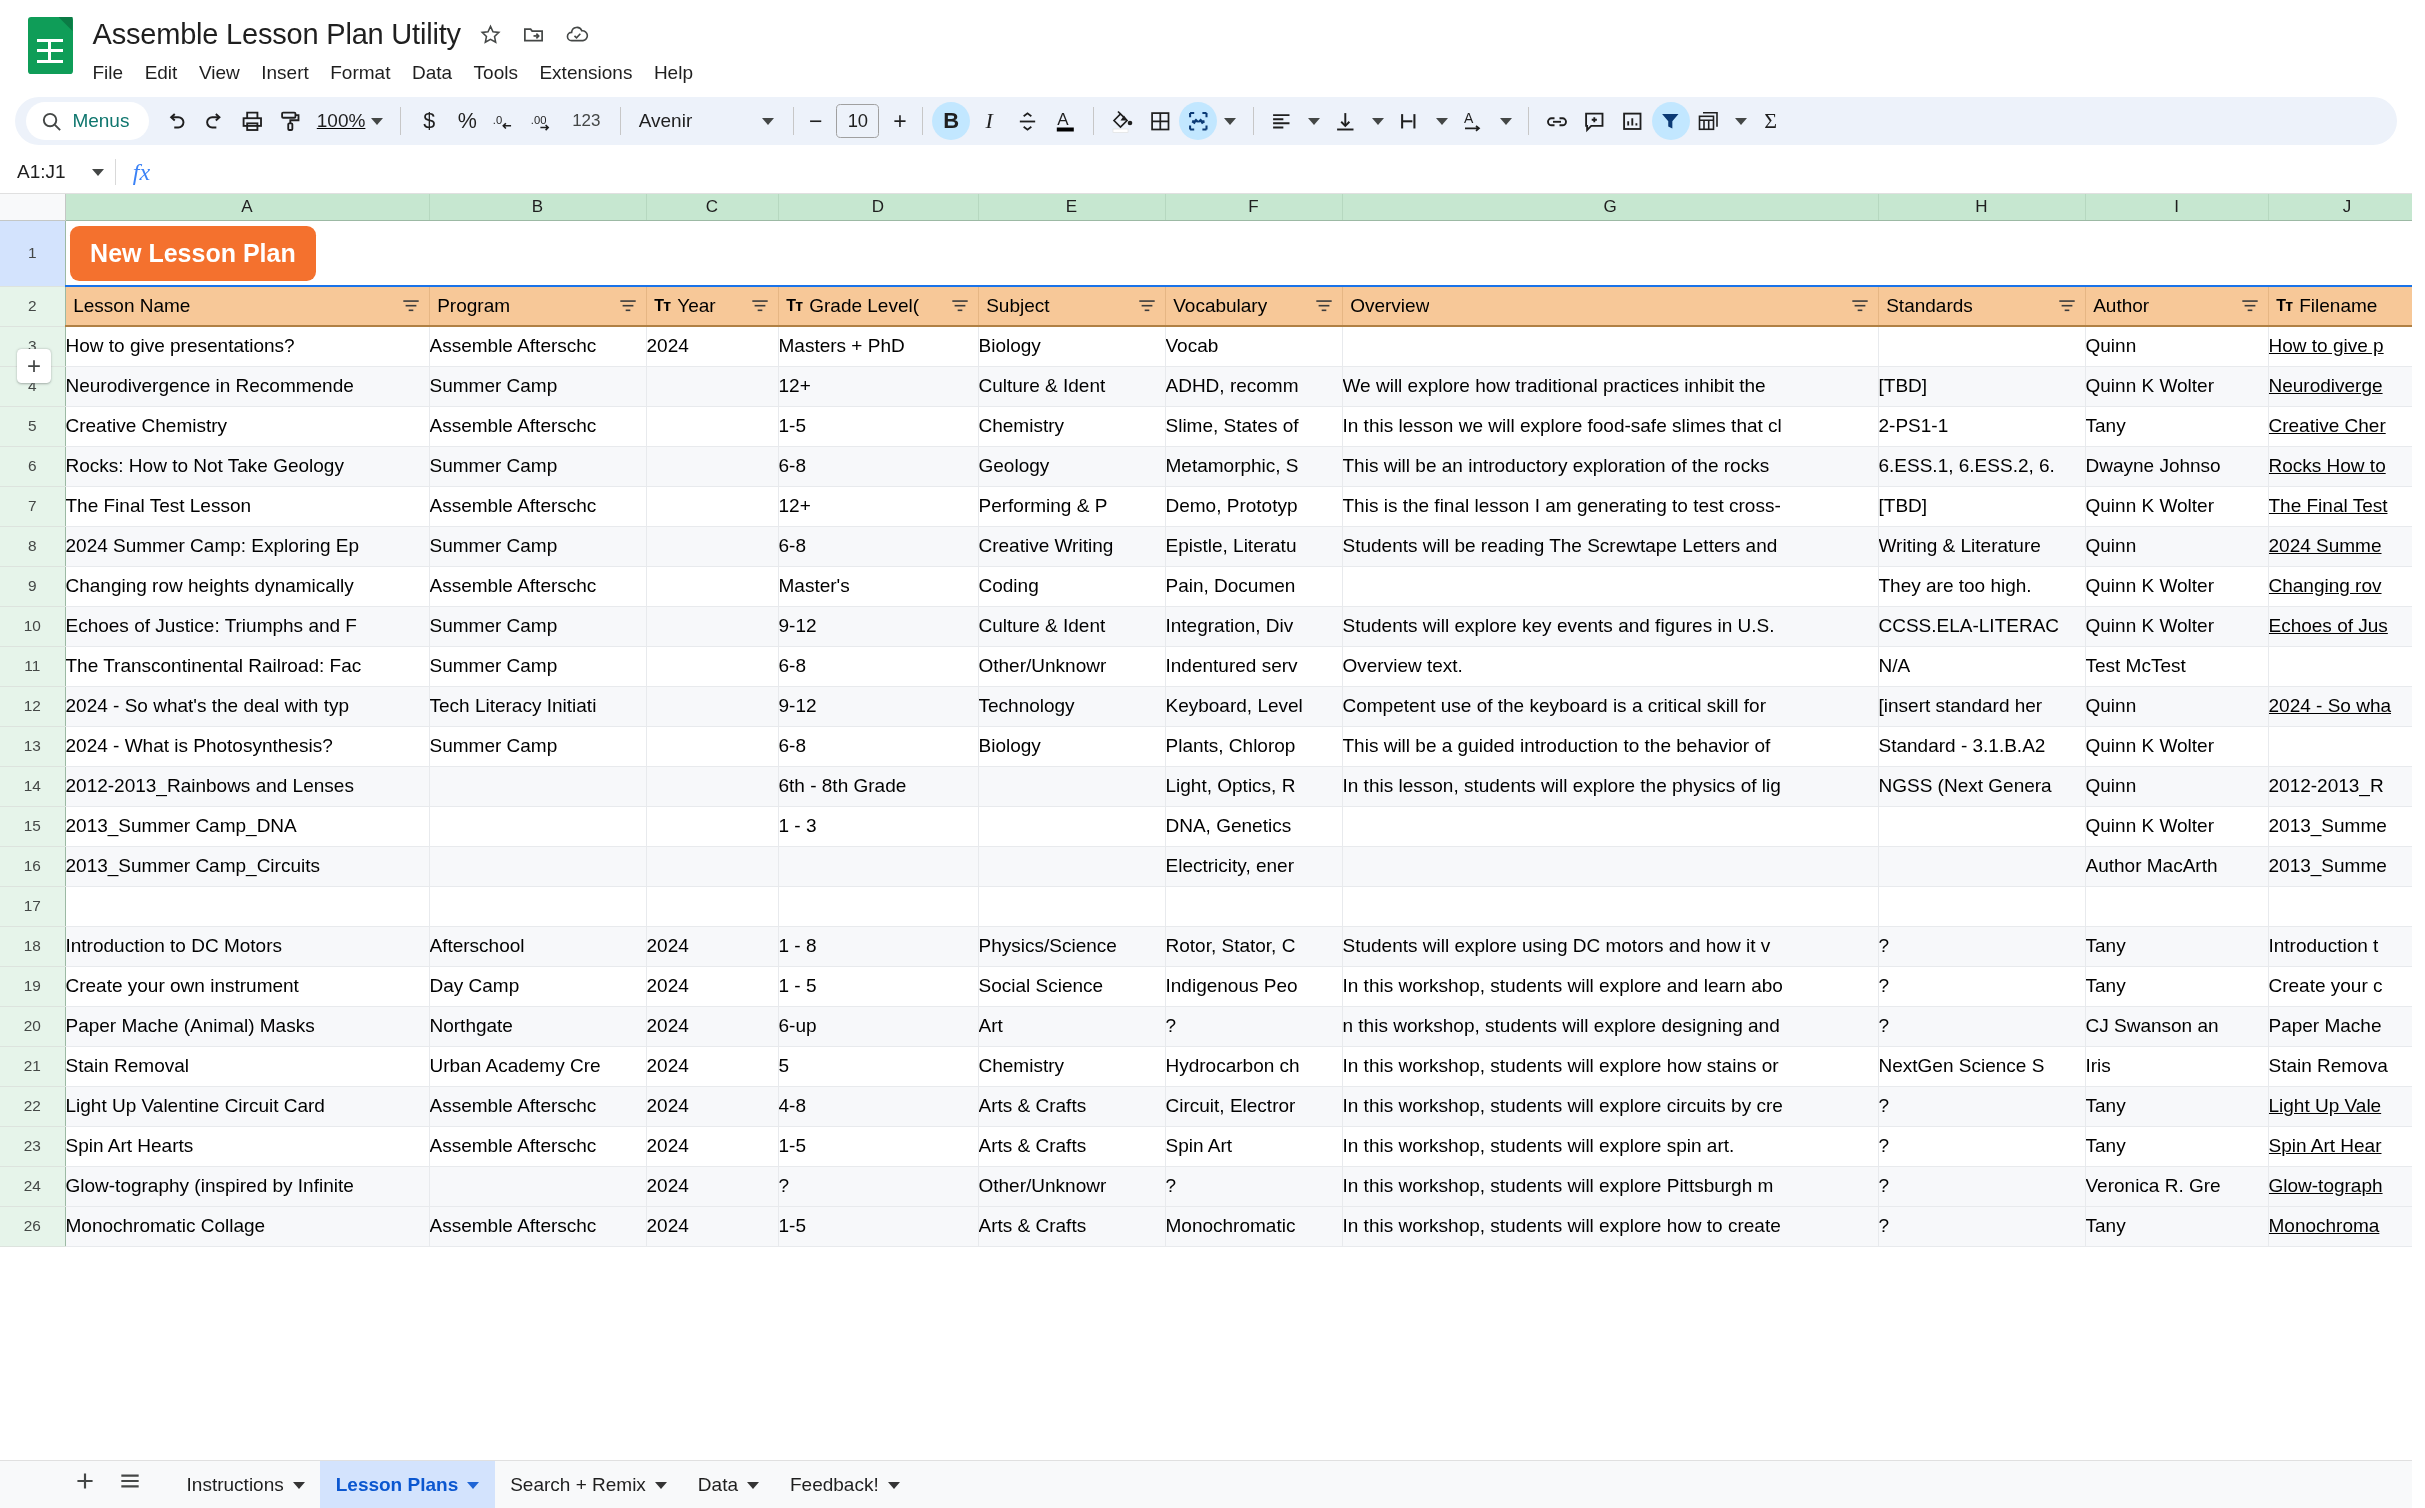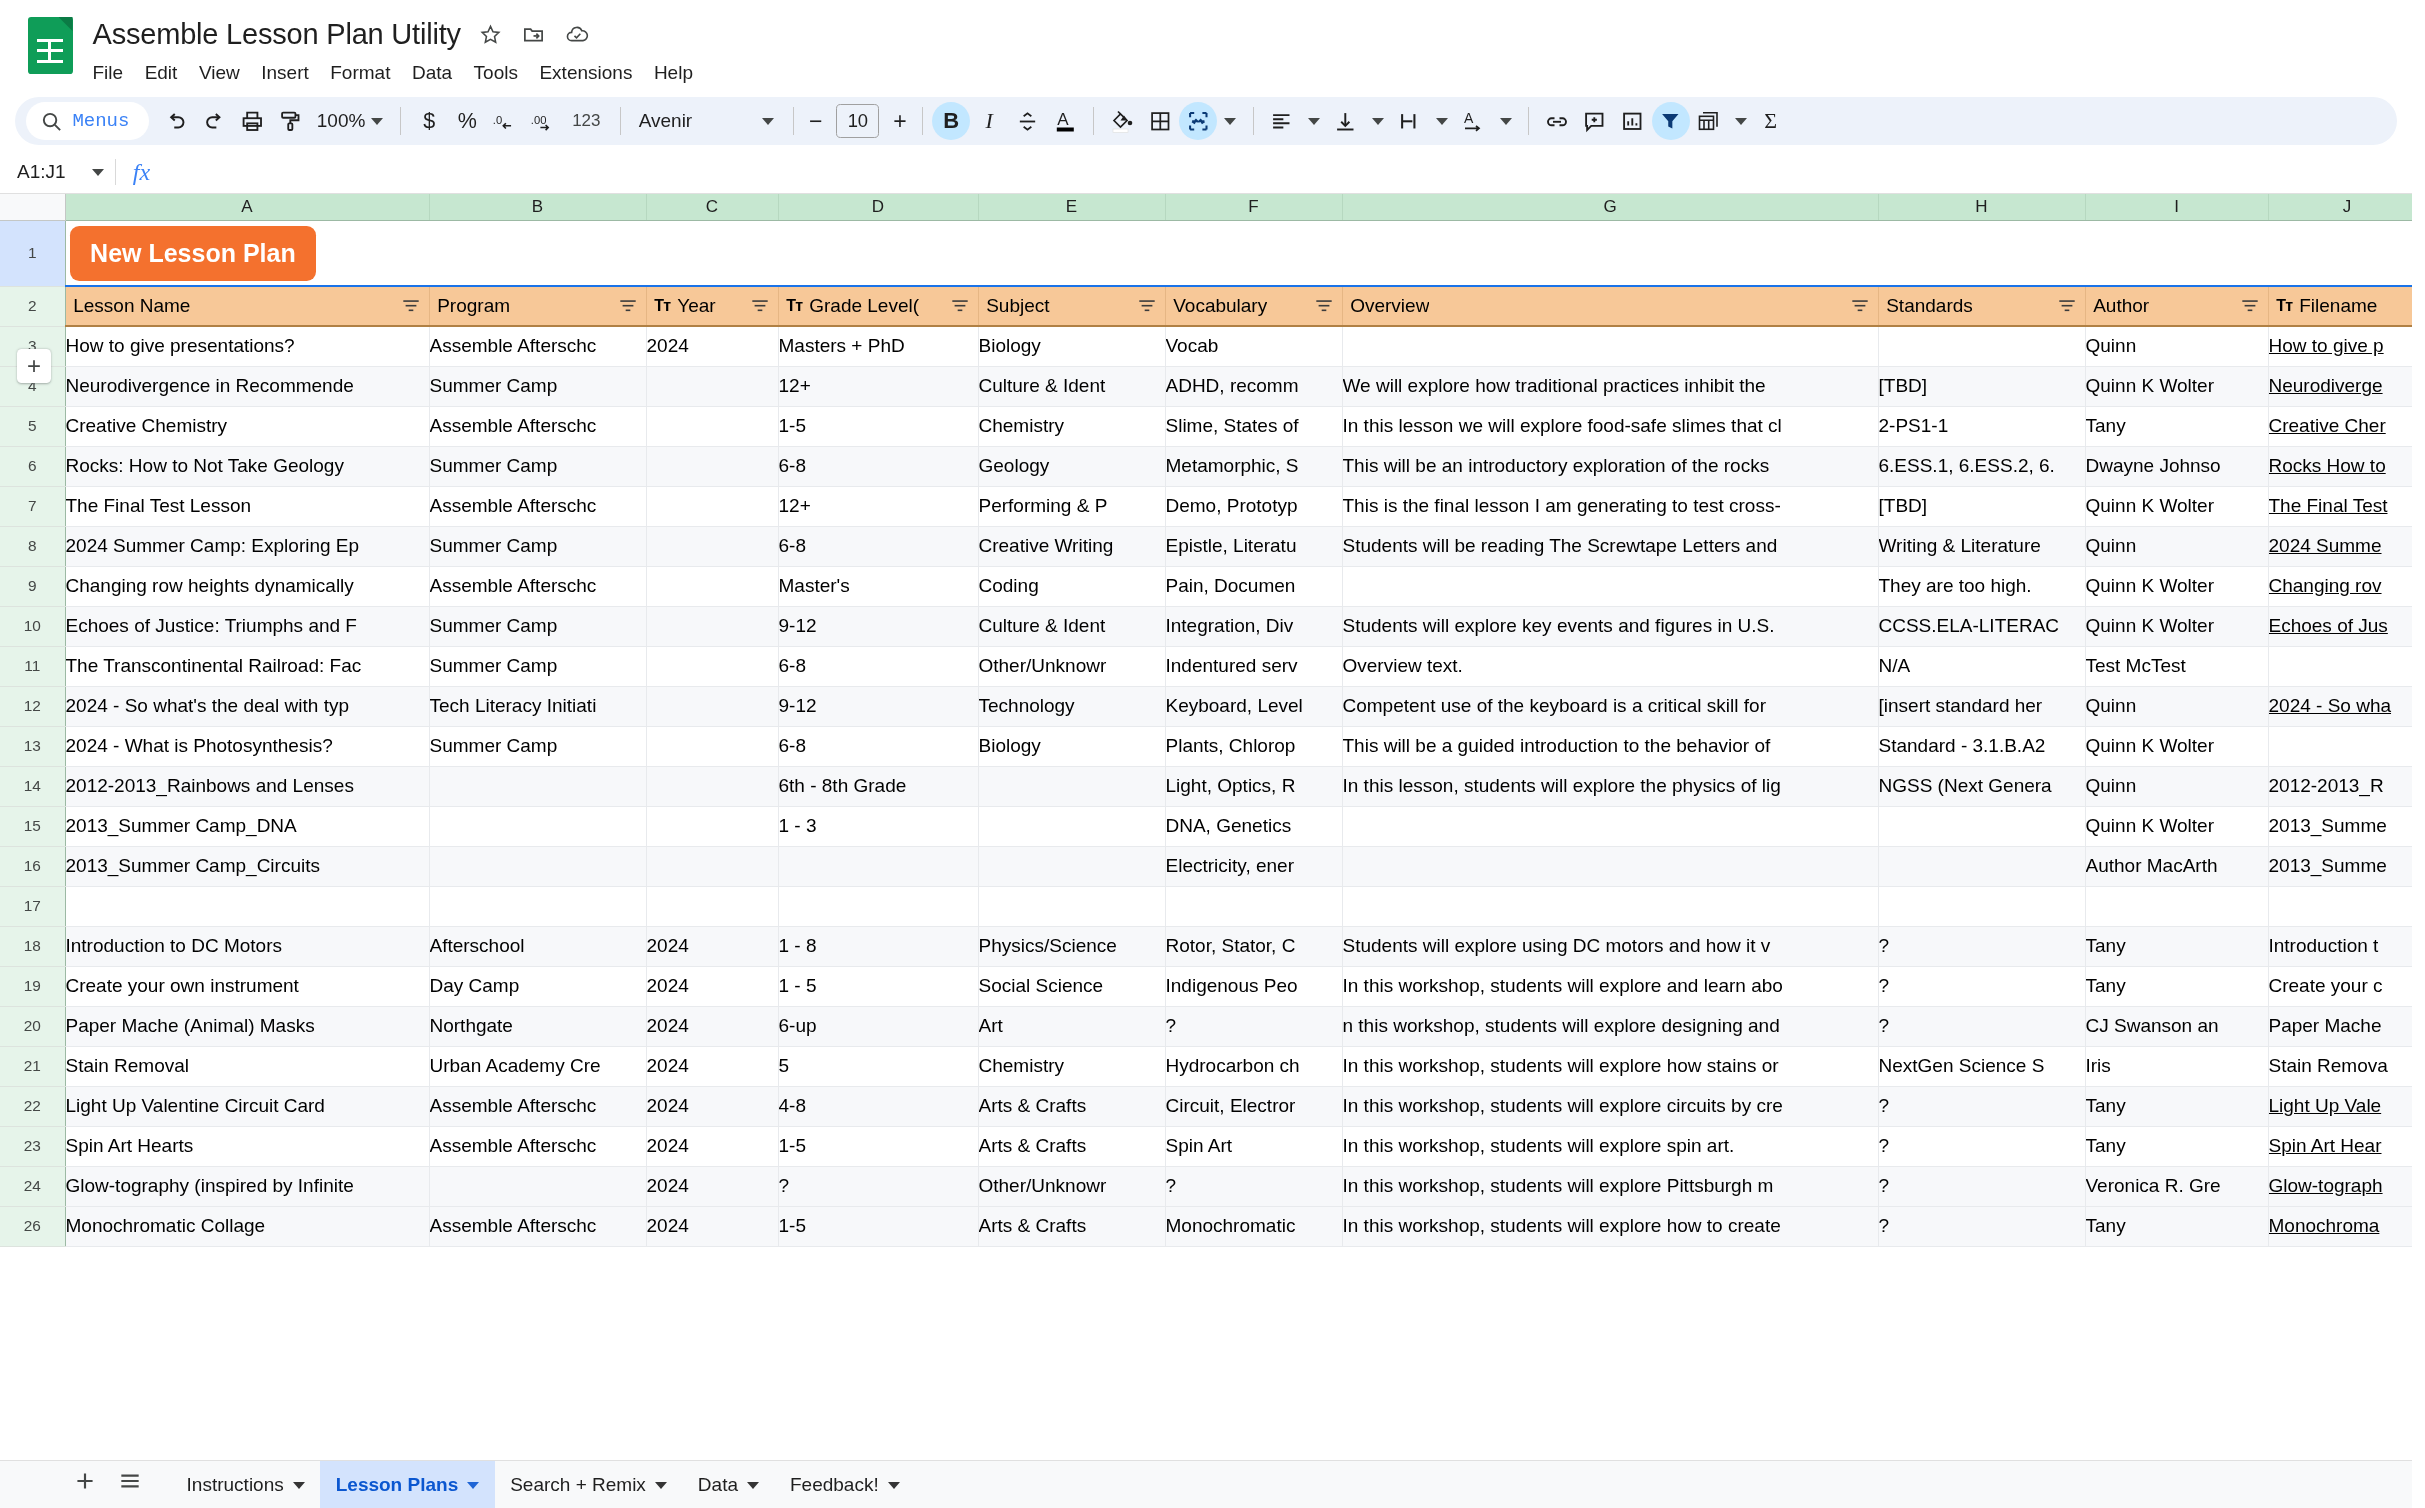--- a/index.html
+++ b/index.html
@@ -38,23 +38,23 @@
   .menubar { display:flex; align-items:center; gap:21.5px; height:34px; margin-top:1.5px; }
   .menubar span { font-size:19px; color:#1f1f1f; white-space:nowrap; }
 
   
   .toolbar { height:60px; flex:0 0 auto; background:#ffffff; display:flex; align-items:center; padding:0 15.4px; }
   .tbinner { height:48px; width:100%; background:#edf2fa; border-radius:26px; display:flex; align-items:center; padding:0 10.8px; gap:0; }
   .tbtn { height:38px; min-width:38px; border-radius:19px; display:inline-flex; align-items:center; justify-content:center; color:#1f1f1f; flex:0 0 auto; }
   .tbtn.active { background:#c2e7ff; }
   .tbtn svg { display:block; }
   .menus-pill { height:38px; background:#fff; border-radius:19px; display:flex; align-items:center; gap:9.2px; padding:0 20px 0 14px; margin-right:7.7px; flex:0 0 auto;}
-  .menus-pill .lbl{ font-size:19px; color:#3b82f6;font-family:Liberation Mono, monospace; }
+  .menus-pill .lbl{ font-size:19px; color:#0f766e; }
   .sep { width:0.8px; height:28px; background:#c7c7c7; margin:0 9.2px; flex:0 0 auto; }
-  .zoomsel { display:flex; align-items:center; gap:6.1px; padding:0 7.7px; height:38px; border-radius:6.1px; }
+  .zoomsel { display:flex; align-items:center; gap:6.1px; padding:0 7.7px; height:38px; border-radius:6.1px;text-decoration:underline; }
   .zoomsel .lbl { font-size:19px; color:#1f1f1f; }
   .fontsel { display:flex; align-items:center; justify-content:space-between; width:154px; height:38px; padding:0 9.2px; }
   .fontsel .lbl { font-size:19px; color:#1f1f1f; }
   .fsz { display:flex; align-items:center; gap:7.7px; }
   .fsz .box { width:43px; height:34px; border:0.8px solid #a0a0a0; border-radius:4.6px; display:flex; align-items:center; justify-content:center; font-size:18.4px; color:#1f1f1f; }
   .pm { font-size:23px; color:#1f1f1f; width:26px; text-align:center; }
   .caret { width:0;height:0;border-left:6.1px solid transparent;border-right:6.1px solid transparent;border-top:7px solid #444746; }
   .bbtn { font-size:22px; font-weight:bold; }
   .ibtn { font-size:22px; font-style:italic; font-family:"Liberation Serif",serif; }
 

